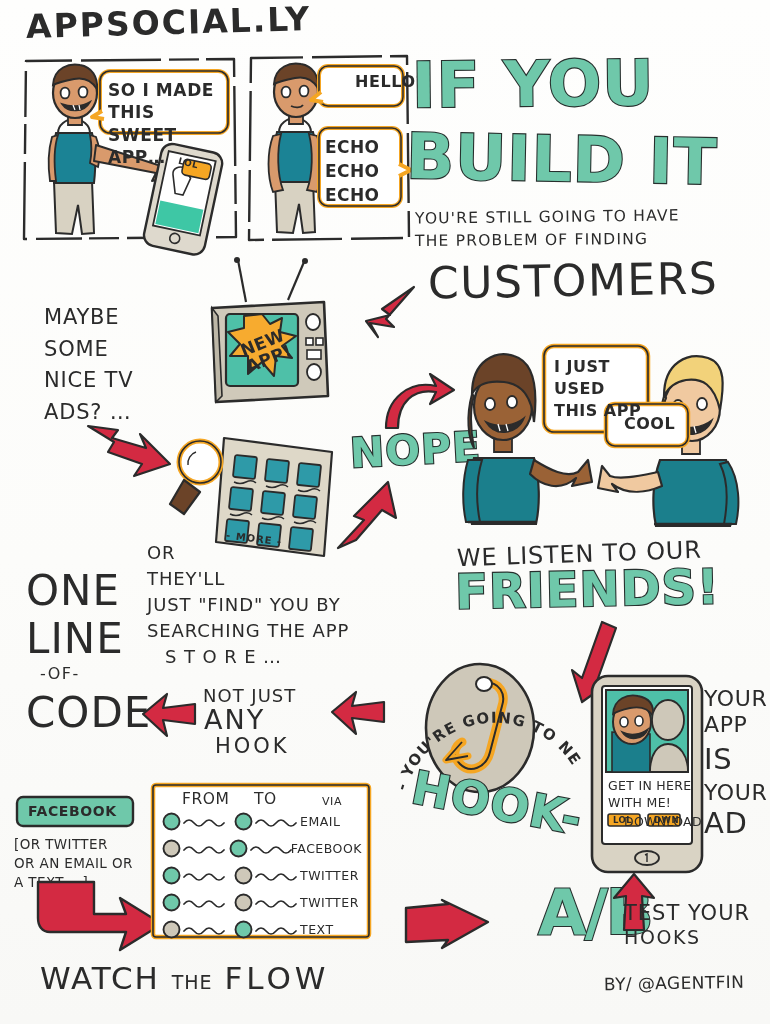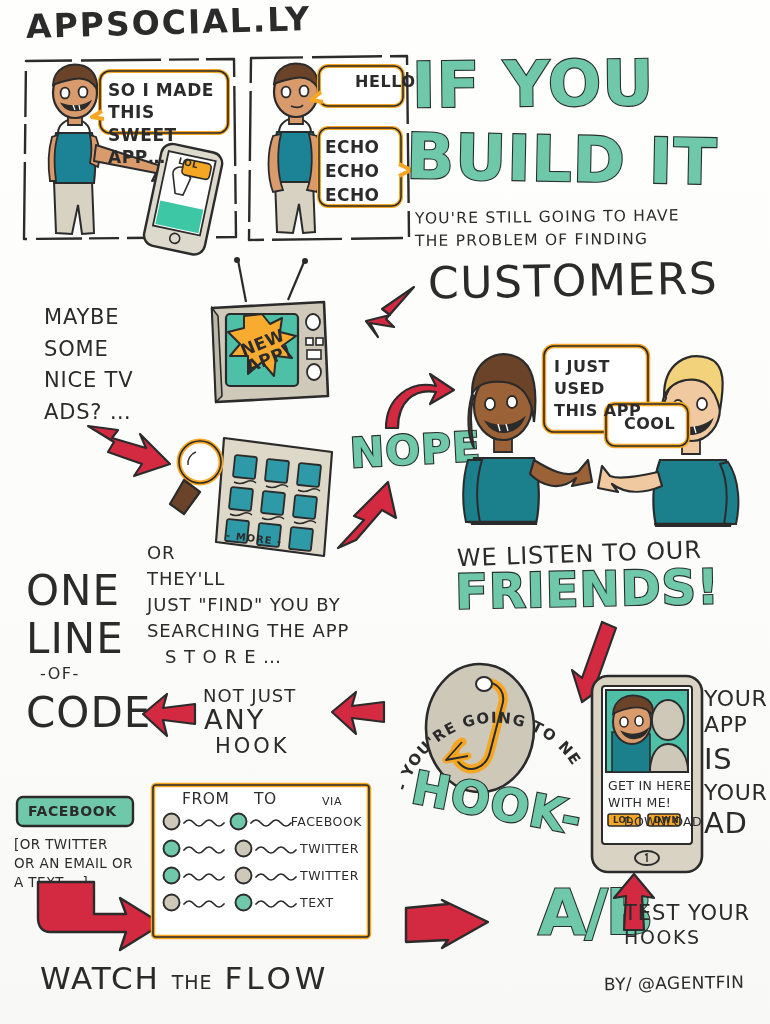--- a/index.html
+++ b/index.html
@@ -383,20 +383,43 @@
       <div style="display:flex;align-items:flex-end;justify-content:center;">
         <div class="hand nosel" style="width:72px;font-size:15.5px;font-weight:400;letter-spacing:.6px;">FROM</div>
         <div class="hand nosel" style="width:68px;font-size:15.5px;font-weight:400;letter-spacing:.6px;">TO</div>
         <div class="hand nosel" style="font-size:11px;font-weight:400;letter-spacing:.6px;">VIA</div>
       </div>
 
       <div id="flow-rows">
           <div style="display: flex; align-items: center; height: 26px; margin-top: 1px;">
             <span style="display:flex;align-items:center;width:72px;">
               <svg width="19" height="19" viewBox="0 0 19 19">
+                <ellipse cx="9.5" cy="9.5" rx="8" ry="8" fill="#6fc8aa" stroke="#2b2b2b" stroke-width="1.9"></ellipse>
+              </svg>
+              <span style="margin-left:1px;">
+                <svg width="42" height="14" viewBox="0 0 42 14">
+                  <path d="M2 9 q5 -6 10 0 t10 0 t10 0 t10 0" fill="none" stroke="#2b2b2b" stroke-width="1.7" stroke-linecap="round"></path>
+                </svg>
+              </span>
+            </span>
+            <span style="display:flex;align-items:center;width:66px;">
+              <svg width="19" height="19" viewBox="0 0 19 19">
+                <ellipse cx="9.5" cy="9.5" rx="8" ry="8" fill="#6fc8aa" stroke="#2b2b2b" stroke-width="1.9"></ellipse>
+              </svg>
+              <span style="margin-left:1px;">
+                <svg width="38" height="14" viewBox="0 0 38 14">
+                  <path d="M2 9 q5 -6 10 0 t10 0 t10 0 t10 0" fill="none" stroke="#2b2b2b" stroke-width="1.7" stroke-linecap="round"></path>
+                </svg>
+              </span>
+            </span>
+            <span class="hand nosel" style="font-size:12.5px;font-weight:400;letter-spacing:.5px;">EMAIL</span>
+          </div>
+          <div style="display: flex; align-items: center; height: 26px; margin-top: 1px;">
+            <span style="display:flex;align-items:center;width:72px;">
+              <svg width="19" height="19" viewBox="0 0 19 19">
                 <ellipse cx="9.5" cy="9.5" rx="8" ry="8" fill="#cec8b9" stroke="#2b2b2b" stroke-width="1.9"></ellipse>
               </svg>
               <span style="margin-left:1px;">
                 <svg width="42" height="14" viewBox="0 0 42 14">
                   <path d="M2 9 q5 -6 10 0 t10 0 t10 0 t10 0" fill="none" stroke="#2b2b2b" stroke-width="1.7" stroke-linecap="round"></path>
                 </svg>
               </span>
             </span>
             <span style="display:flex;align-items:center;width:66px;">
               <svg width="19" height="19" viewBox="0 0 19 19">

